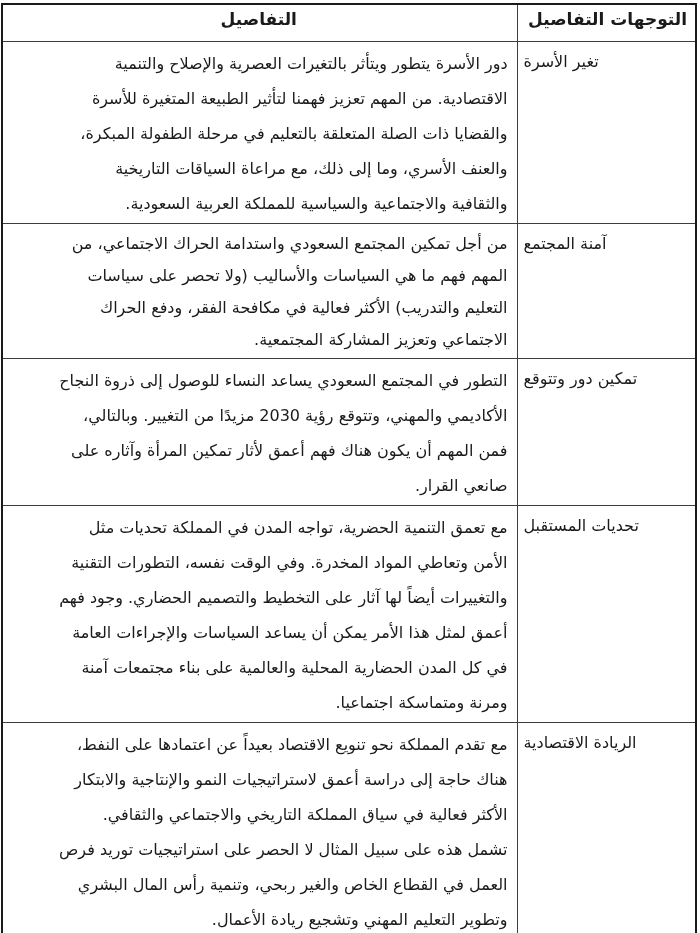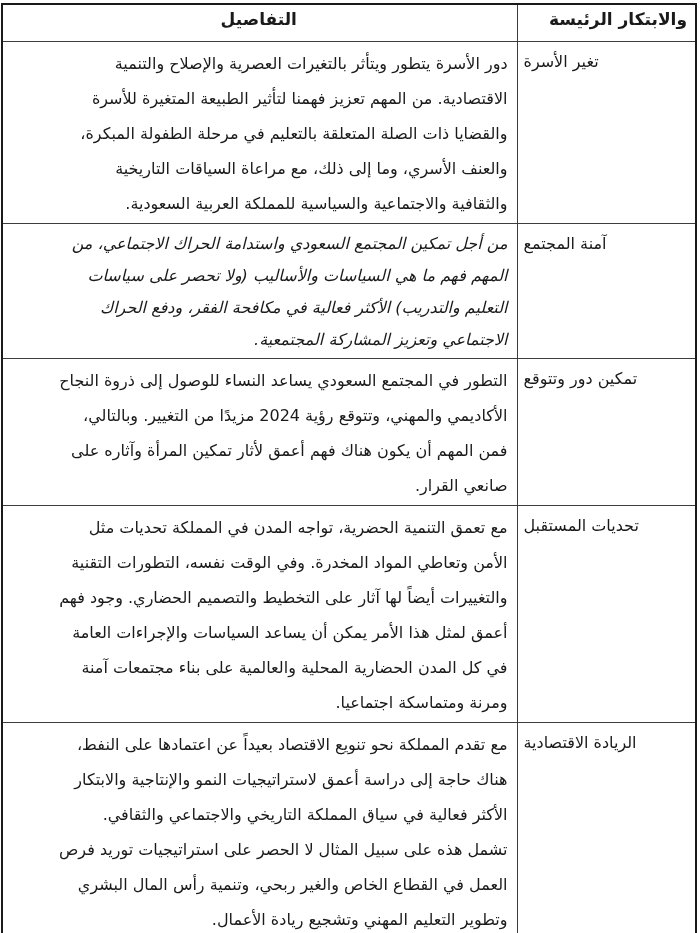--- a/index.html
+++ b/index.html
@@ -57,34 +57,34 @@
   }
   .detail-text {
     white-space: pre-line;
     line-height: 35px;
   }
   tr.row-1 { height: 181px; }
   tr.row-2 { height: 131px; }
   tr.row-3 { height: 147px; }
   tr.row-4 { height: 215px; }
   tr.row-5 { height: 216px; }
-  tr.row-2 .detail-text { line-height: 32px; font-style: italic; }
+  tr.row-2 .detail-text { line-height: 32px; }
 </style>
 </head>
 <body>
 
 <div class="page">
   <table class="trends-table">
     <colgroup>
       <col class="col-topic">
       <col class="col-detail">
     </colgroup>
     <tbody>
       <tr class="header-row">
-        <th class="h-topic">والابتكار الرئيسة</th>
+        <th class="h-topic">التوجهات التفاصيل</th>
         <th class="h-detail">التفاصيل</th>
       </tr>
 
       <tr class="row-1">
         <td class="topic-cell">تغير الأسرة</td>
         <td class="detail-cell">
           <div class="detail-text">دور الأسرة يتطور ويتأثر بالتغيرات العصرية والإصلاح والتنمية
 الاقتصادية. من المهم تعزيز فهمنا لتأثير الطبيعة المتغيرة للأسرة
 والقضايا ذات الصلة المتعلقة بالتعليم في مرحلة الطفولة المبكرة،
 والعنف الأسري، وما إلى ذلك، مع مراعاة السياقات التاريخية
@@ -99,21 +99,21 @@
 المهم فهم ما هي السياسات والأساليب (ولا تحصر على سياسات
 التعليم والتدريب) الأكثر فعالية في مكافحة الفقر، ودفع الحراك
 الاجتماعي وتعزيز المشاركة المجتمعية.</div>
         </td>
       </tr>
 
       <tr class="row-3">
         <td class="topic-cell">تمكين دور وتتوقع</td>
         <td class="detail-cell">
           <div class="detail-text">التطور في المجتمع السعودي يساعد النساء للوصول إلى ذروة النجاح
-الأكاديمي والمهني، وتتوقع رؤية 2024 مزيدًا من التغيير. وبالتالي،
+الأكاديمي والمهني، وتتوقع رؤية 2030 مزيدًا من التغيير. وبالتالي،
 فمن المهم أن يكون هناك فهم أعمق لأثار تمكين المرأة وآثاره على
 صانعي القرار.</div>
         </td>
       </tr>
 
       <tr class="row-4">
         <td class="topic-cell">تحديات المستقبل</td>
         <td class="detail-cell">
           <div class="detail-text">مع تعمق التنمية الحضرية، تواجه المدن في المملكة تحديات مثل
 الأمن وتعاطي المواد المخدرة. وفي الوقت نفسه، التطورات التقنية

